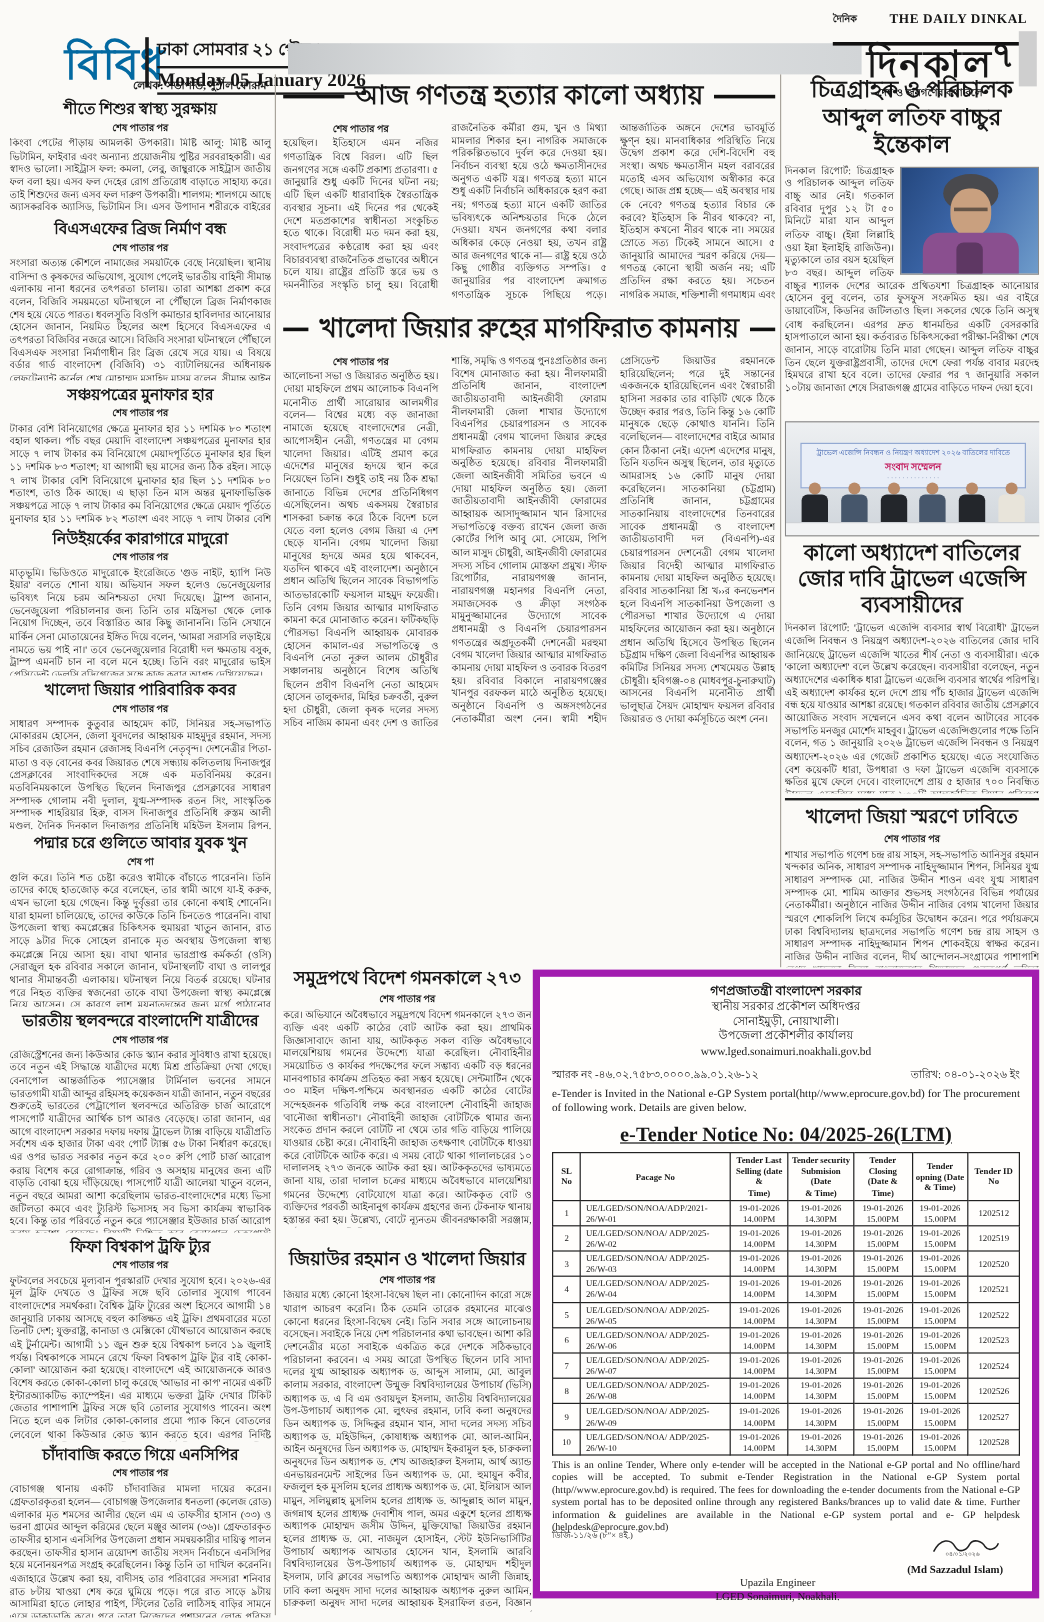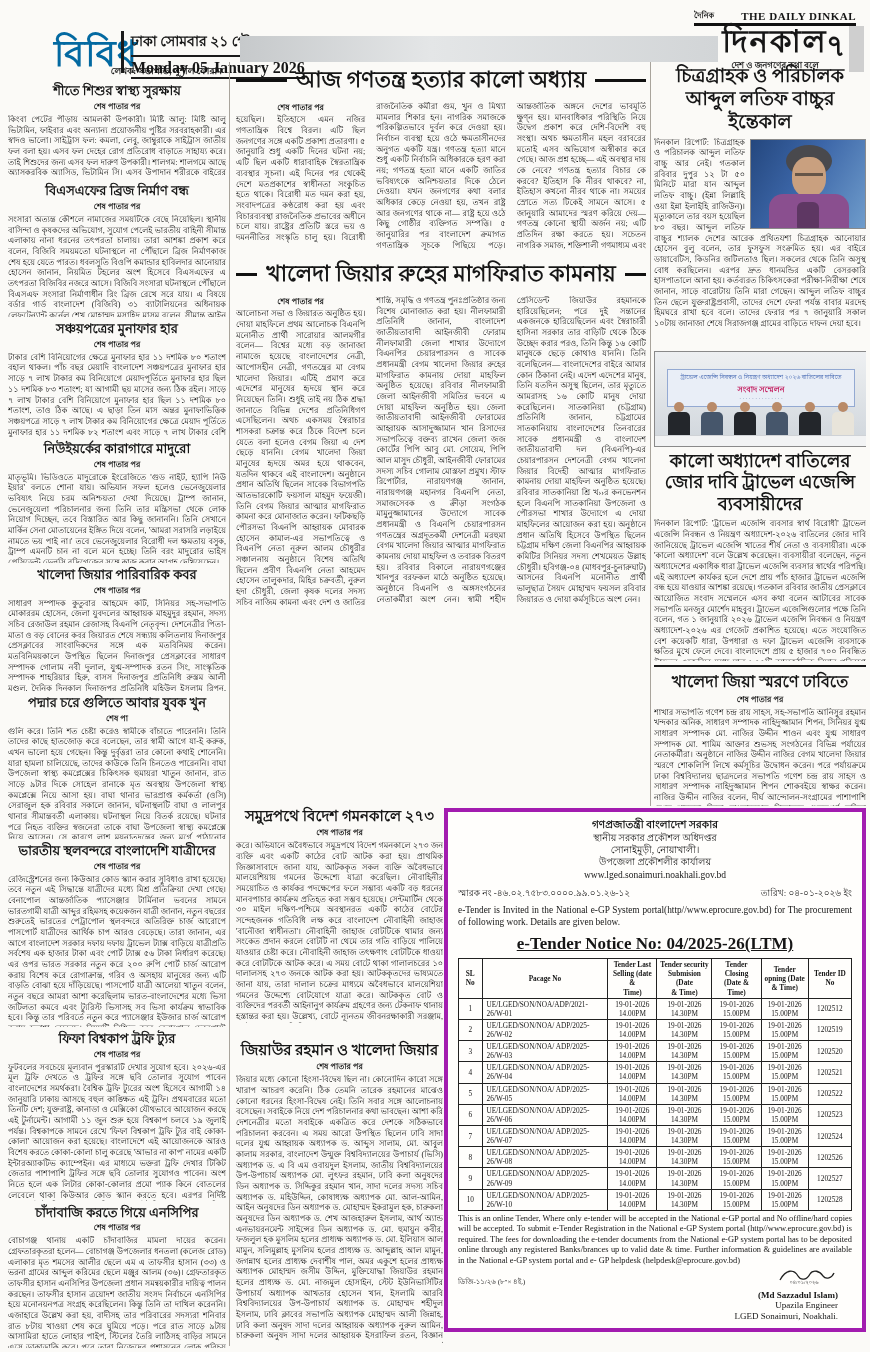--- a/index.html
+++ b/index.html
@@ -7,21 +7,21 @@
         font-family:"Liberation Serif",serif;color:#161616;}
   
   .vividh{position:absolute;left:54px;top:26px;font-size:36px;font-weight:bold;color:#0369a1;letter-spacing:1px;}
   .hdr-bar{position:absolute;left:121px;top:31px;width:3px;height:42px;background:#1b1b1b;}
   .hdr-dates{position:absolute;left:131px;top:30px;}
   .hdr-dates .bn{font-size:14px;font-weight:bold;border-bottom:2px solid #1b1b1b;padding-bottom:1px;}
   .hdr-dates .en{font-size:16px;font-weight:bold;border-bottom:2px solid #1b1b1b;padding-top:2px;}
   .scanbar{position:absolute;left:240px;top:36px;width:478px;height:26px;
            background:linear-gradient(90deg,#c6c9cb,#e4e6e7 40%,#d2d5d7);}
   .mast{position:absolute;left:694px;top:9px;width:162px;text-align:center;}
-  .mast .row1{display:flex;align-items:flex-end;justify-content:space-between;border-bottom:3px solid #111;padding-bottom:1px;}
+  .mast .row1{display:flex;align-items:flex-end;justify-content:space-between;border-bottom:3px solid #111;padding-bottom:13px;}
   .mast .pfx{font-size:8px;font-weight:bold;}
   .mast .en{font-size:11px;font-weight:bold;letter-spacing:.5px;}
   .mast .big{font-size:31px;font-weight:bold;letter-spacing:2px;line-height:1.05;}
   .mast .tag{font-size:8.5px;font-weight:bold;}
   .pagenum{position:absolute;left:826px;top:22px;font-size:30px;font-weight:bold;}
   .scanbar2{position:absolute;left:849px;top:26px;width:15px;height:46px;background:#cfcfcf;}
   
   .vline{position:absolute;width:1px;background:#a9a49c;}
   
   .kick{text-align:center;font-size:8px;font-weight:bold;margin:1px 0 2px;}
@@ -62,36 +62,36 @@
   .gp-people{position:absolute;left:0;right:0;bottom:10px;display:flex;justify-content:space-around;padding:0 8px;}
   .gp-man{width:24px;height:34px;position:relative;}
   .gp-man .hd{width:10px;height:10px;border-radius:50%;background:#b98a68;margin:0 auto;}
   .gp-man .bd{width:22px;height:24px;border-radius:5px 5px 0 0;background:#23262b;margin:0 auto;}
   .gp-man.alt .bd{background:#46566b;}
   .gp-man.alt2 .bd{background:#e8e4da;}
   .gp-table{position:absolute;left:0;right:0;bottom:0;height:10px;background:#f2f3f4;border-top:1px solid #cfd2d6;}
   .d4{border-top:2px solid #1b1b1b;margin-top:4px;padding-top:2px;}
   
   .tbox{position:absolute;left:444px;top:808px;width:422px;height:524px;background:#fffefc;
-        border:4px solid #a21caf;box-sizing:border-box;padding:6px 10px 4px;font-family:"Liberation Serif",serif;}
+        border:6px solid #a21caf;box-sizing:border-box;padding:6px 10px 4px;font-family:"Liberation Serif",serif;}
   .tbox .gl{text-align:center;line-height:1.3;}
   .tbox .gl .g0{font-size:10.5px;font-weight:bold;}
   .tbox .gl .g{font-size:9.5px;}
   .tbox .gl .gu{font-size:9.5px;}
   .memo{display:flex;justify-content:space-between;font-size:9px;margin:5px 0 4px;}
   .intro{font-size:9.3px;line-height:1.25;text-align:justify;}
   .ttitle{text-align:center;font-size:17px;font-weight:bold;text-decoration:underline;margin:6px 0 4px;}
   table.tnd{width:100%;border-collapse:collapse;font-size:7.3px;table-layout:fixed;}
   table.tnd th,table.tnd td{border:1px solid #222;padding:1px 2px;text-align:center;white-space:pre-line;vertical-align:middle;line-height:1.25;}
   table.tnd th{font-weight:bold;}
   table.tnd td.pkg{text-align:left;padding-left:4px;}
   .tfoot{font-size:8.4px;line-height:1.25;text-align:justify;margin-top:3px;}
   .sig{text-align:right;margin-top:1px;line-height:1.2;padding-right:14px;}
   .sig .nm{font-size:9px;font-weight:bold;}
-  .sig .tt{font-size:9px;}
+  .sig .tt{font-size:9px;text-align:center;}
   .printcode{position:absolute;left:10px;bottom:40px;font-size:7px;}
 </style>
 </head>
 <body>
 
 <div class="page">
 
   <div class="vividh">বিবিধ</div>
   <div class="hdr-bar"></div>
   <div class="hdr-dates">

